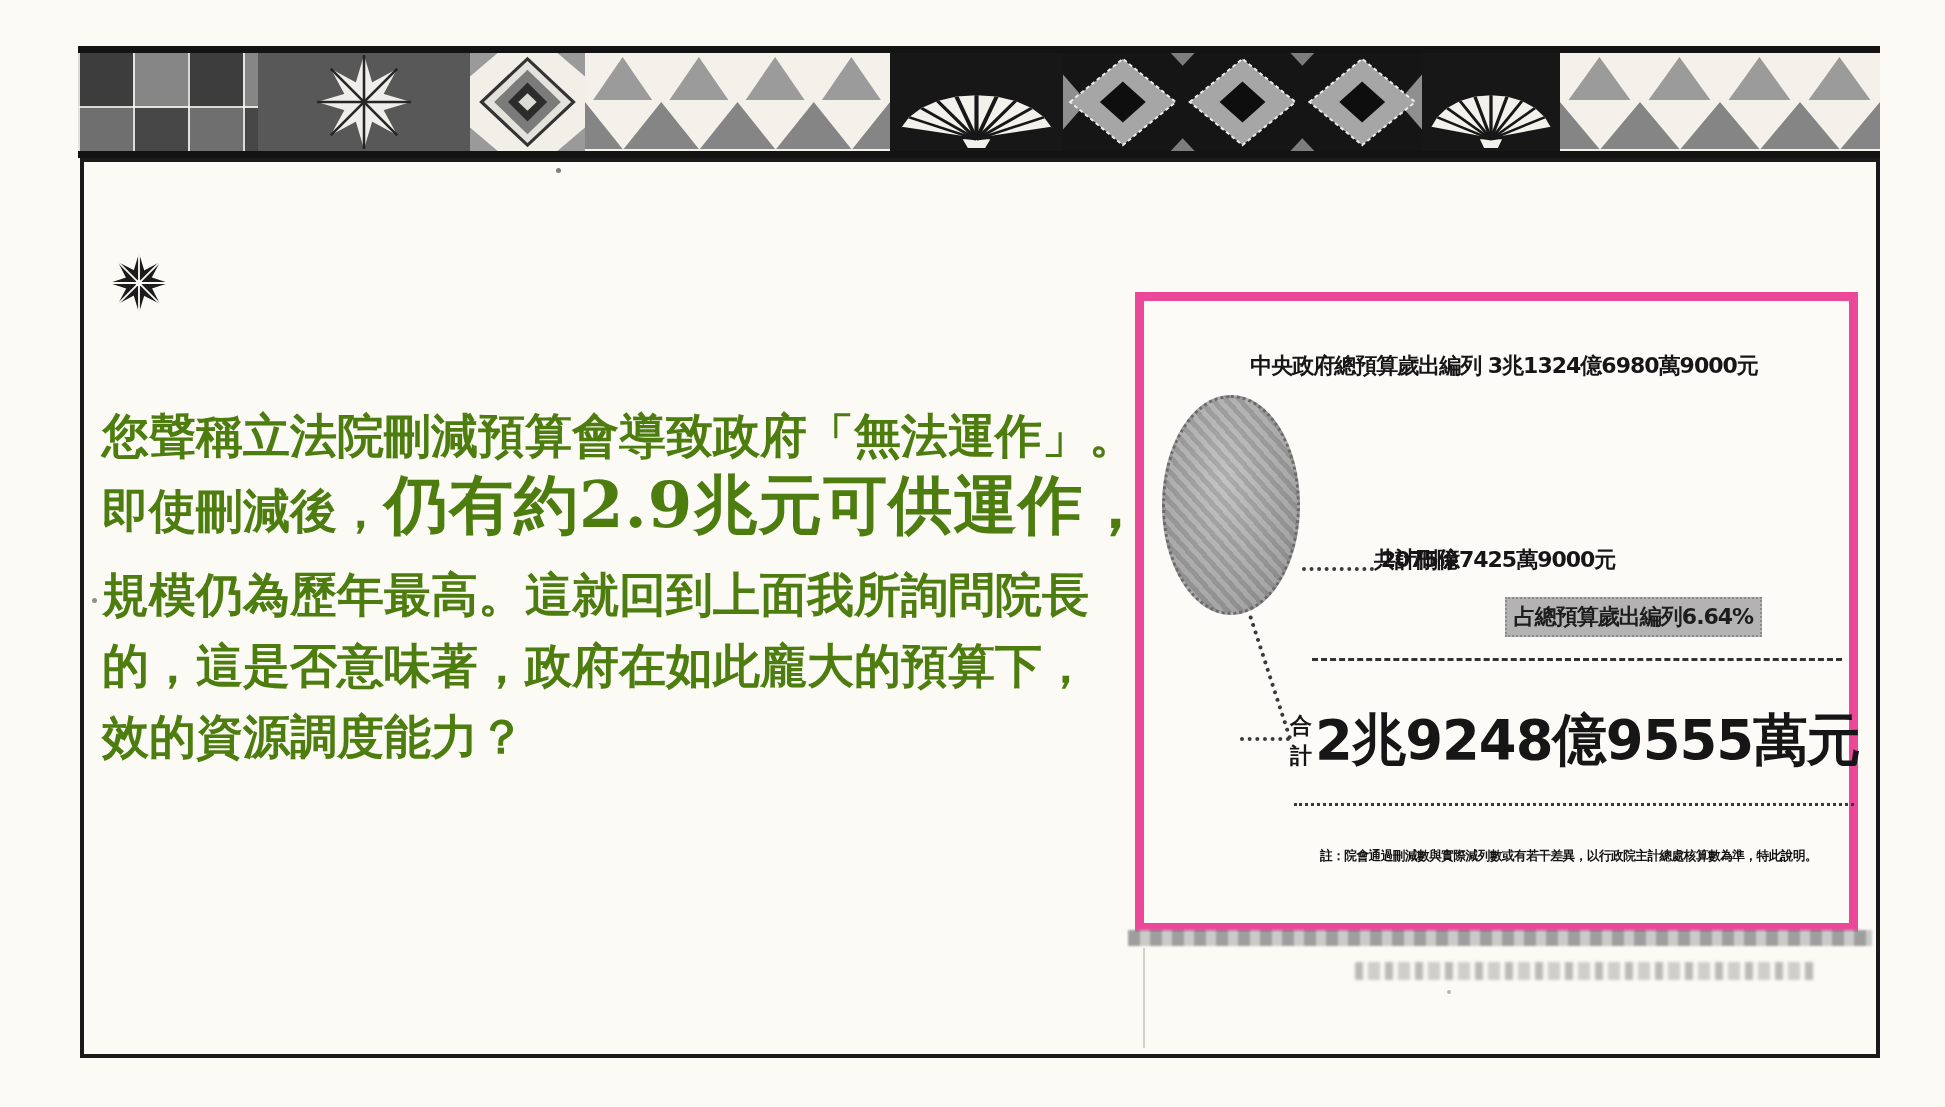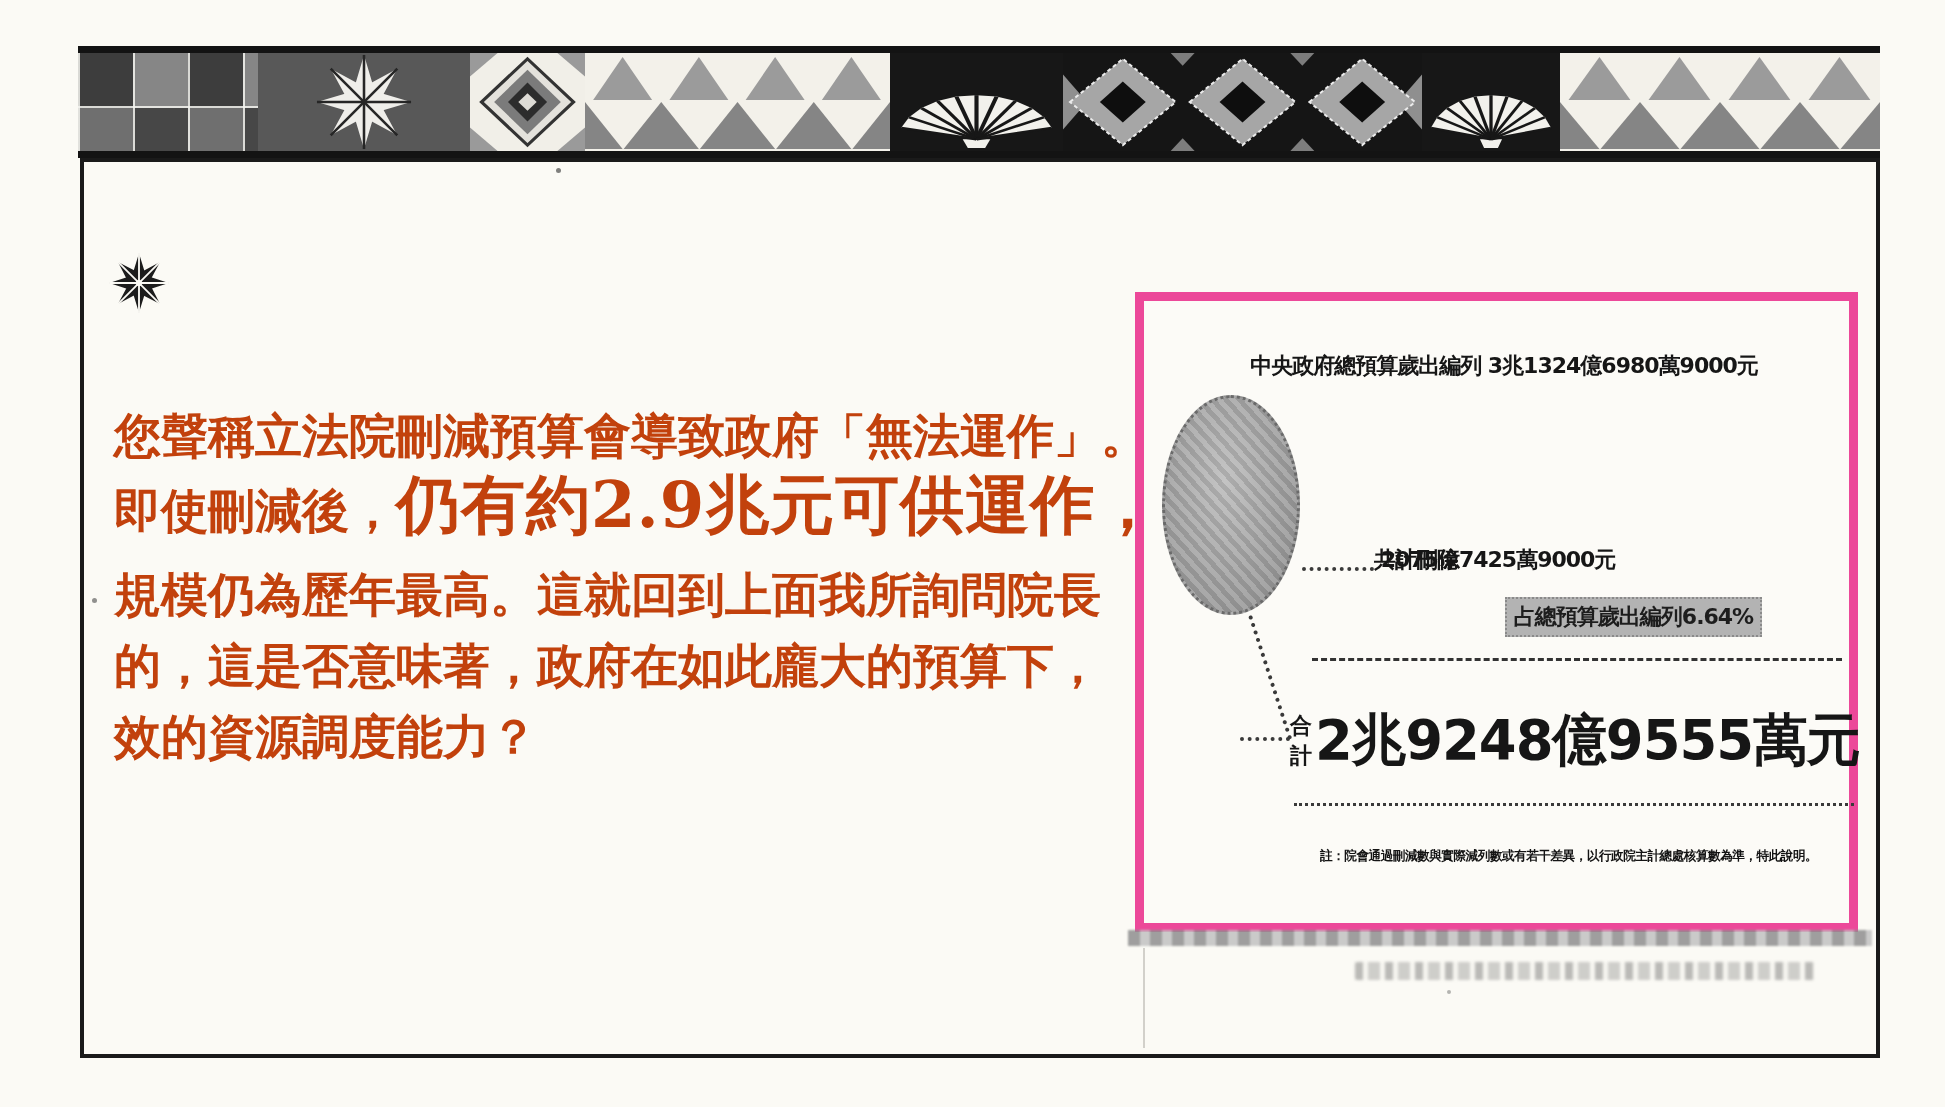--- a/index.html
+++ b/index.html
@@ -28,23 +28,23 @@
   .qb-shell2{width:138px;background:#171717;}
   .qb-tri2{width:320px;background:#f3f1ea;}
   .quilt svg{position:absolute;inset:0;width:100%;height:100%;}
   
   .frame{position:absolute;left:80px;top:158px;width:1800px;height:900px;
     box-sizing:border-box;border:4px solid #1a1a1a;background:#fbfaf5;}
   
   .bullet{position:absolute;left:108px;top:246px;width:62px;height:74px;}
   .bullet svg{width:100%;height:100%;}
   
-  .para{position:absolute;left:114px;top:400px;width:1060px;
+  .para{position:absolute;left:102px;top:400px;width:1060px;
     font-family:"DejaVu Serif","Liberation Serif",serif;
-    font-weight:600;color:#c2410c;}
+    font-weight:600;color:#4d7c0f;}
   .para .ln{white-space:nowrap;font-size:47px;line-height:71px;height:71px;letter-spacing:0px;}
   .para .ln-big{height:88px;line-height:68px;}
   .para .em{font-size:64px;font-weight:800;letter-spacing:1px;}
   
   .panel{position:absolute;left:1135px;top:292px;width:723px;height:640px;
     box-sizing:border-box;border:9px solid #ec4899;background:#fcfbf7;}
   .panel *{position:absolute;}
   .p-title{left:95px;top:50px;width:530px;text-align:center;
     font-size:22px;font-weight:800;letter-spacing:-1px;white-space:nowrap;}
   .p-rows{left:112px;top:102px;width:530px;height:130px;}

